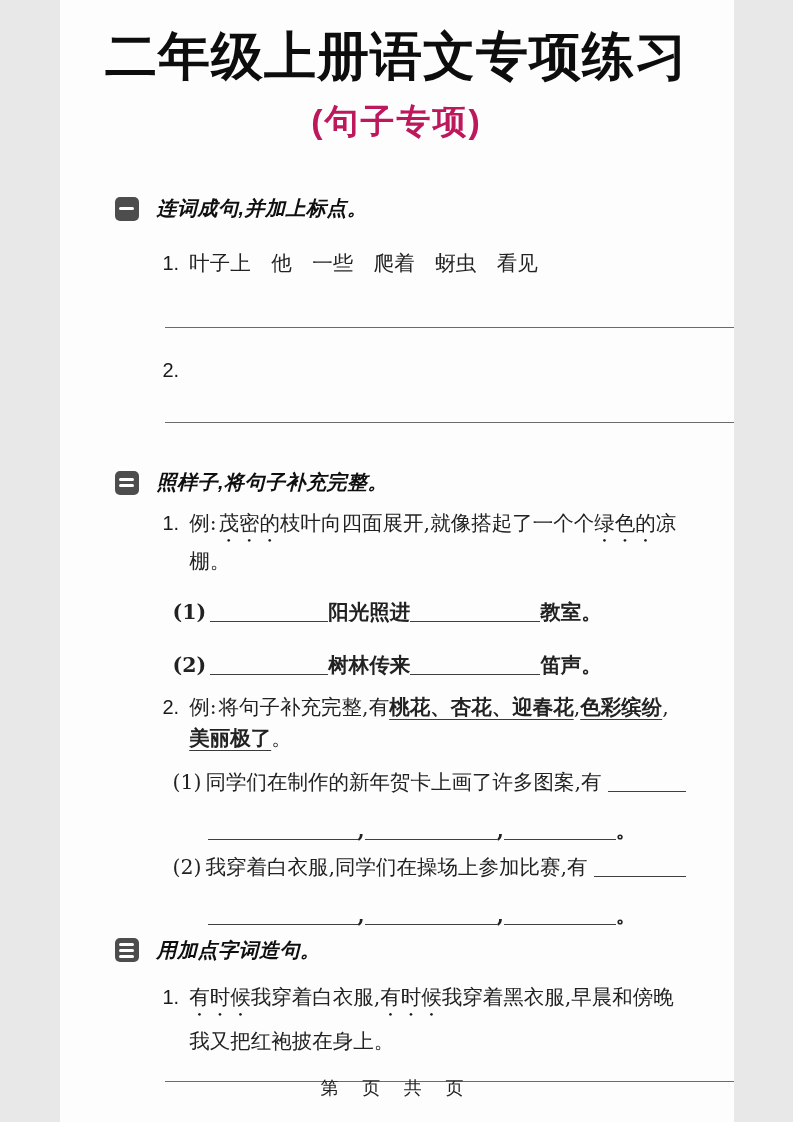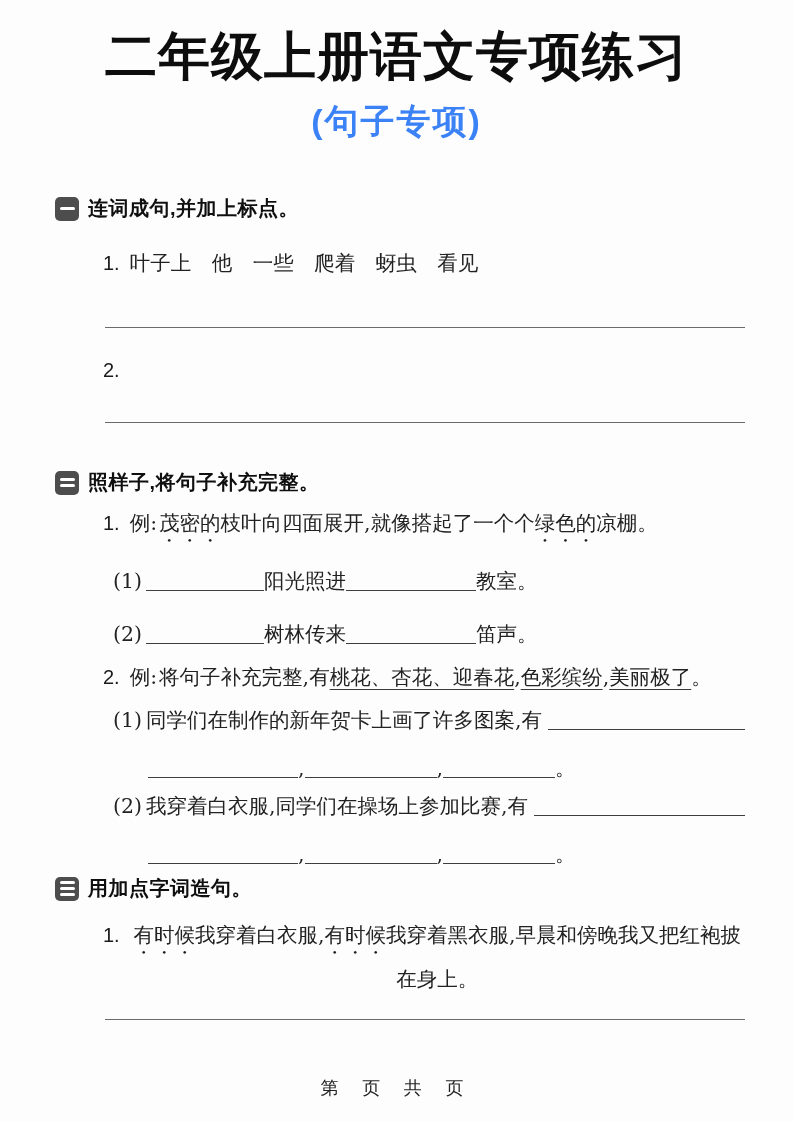--- a/index.html
+++ b/index.html
@@ -1,53 +1,53 @@
 <!DOCTYPE html>
 <html><head>
 <meta charset="utf-8">
 <style>
   html,body{margin:0;padding:0;background:#e8e8e8;}
   .page{
-    position:relative;width:793px;height:1122px;margin:0 auto;
+    position:relative;width:674px;height:1122px;margin:0 auto;
     background:#fdfdfd;color:#1a1a1a;overflow:hidden;
     font-family:"Liberation Sans",sans-serif;
   }
   .sr{position:absolute;width:1px;height:1px;overflow:hidden;clip:rect(0 0 0 0);white-space:nowrap;}
 
   .title{
     margin:0;padding-top:26px;text-align:center;
     font-size:52px;line-height:1.18;font-weight:800;letter-spacing:1px;
     font-family:"Liberation Sans","DejaVu Sans",sans-serif;color:#0d0d0d;
   }
   .subtitle{
     margin-top:12px;text-align:center;
-    font-size:34px;font-weight:700;letter-spacing:2px;color:#3b82f6;
+    font-size:34px;font-weight:700;letter-spacing:2px;color:#be185d;
   }
 
-  .sec-header{display:flex;align-items:center;gap:9px;margin-left:55px;}
+  .sec-header{display:flex;align-items:center;gap:18px;margin-left:55px;font-style:italic;}
   .badge{
     position:relative;width:24px;height:24px;border-radius:5px;background:#4d4d4d;
     display:flex;flex-direction:column;justify-content:center;align-items:center;gap:3px;
     flex:0 0 auto;
   }
   .badge .bar{width:15px;height:3px;background:#fff;border-radius:2px;}
   .sec-heading{font-size:20px;font-weight:700;color:#0f0f0f;letter-spacing:0.5px;}
 
   .kai{font-family:"DejaVu Serif","Liberation Serif",serif;font-size:20.5px;color:#222;}
-  .row{margin-left:103px;margin-right:42px;line-height:1.5;}
+  .row{margin-left:103px;margin-right:42px;line-height:1.5;font-weight:bold;}
   .frow{display:flex;align-items:baseline;margin-left:103px;margin-right:48px;line-height:1.5;}
   .qnum{
     font-family:"Liberation Sans",sans-serif;font-size:20px;color:#1a1a1a;
     margin-right:10px;flex:0 0 auto;
   }
   .subrow{margin-left:113px;}
   .subnum{margin-right:4px;}
   .exlabel{margin-right:2px;}
   .nowrap{white-space:nowrap;}
-  .wrap{line-height:2.1;text-align:center;}
+  .wrap{line-height:2.1;}
 
   .ans-line{margin-left:105px;width:640px;height:0;border-top:1.6px solid #6b6b6b;}
 
   .blank{
     display:inline-block;height:0;border-bottom:1.4px solid #3f3f3f;
     position:relative;top:3px;vertical-align:baseline;
   }
   .w118{width:118px;}
   .w130{width:130px;}
   .w150{width:150px;}
@@ -59,20 +59,21 @@
     -webkit-text-emphasis:filled dot #1c1c1c;
     -webkit-text-emphasis-position:under;
     text-emphasis:filled dot #1c1c1c;
     text-emphasis-position:under left;
   }
   .u{
     text-decoration-line:underline;
     text-decoration-thickness:1px;
     text-decoration-color:#3a3a3a;
     text-underline-offset:5px;
+    font-weight:bold;
   }
 
   
   .mt-sec1{margin-top:50px;}
   .mt-q1a{margin-top:26px;}
   .mt-line1{margin-top:48px;}
   .mt-q1b{margin-top:27px;}
   .mt-line2{margin-top:37px;}
   .mt-sec2{margin-top:46px;}
   .mt-ex1{margin-top:12px;}

